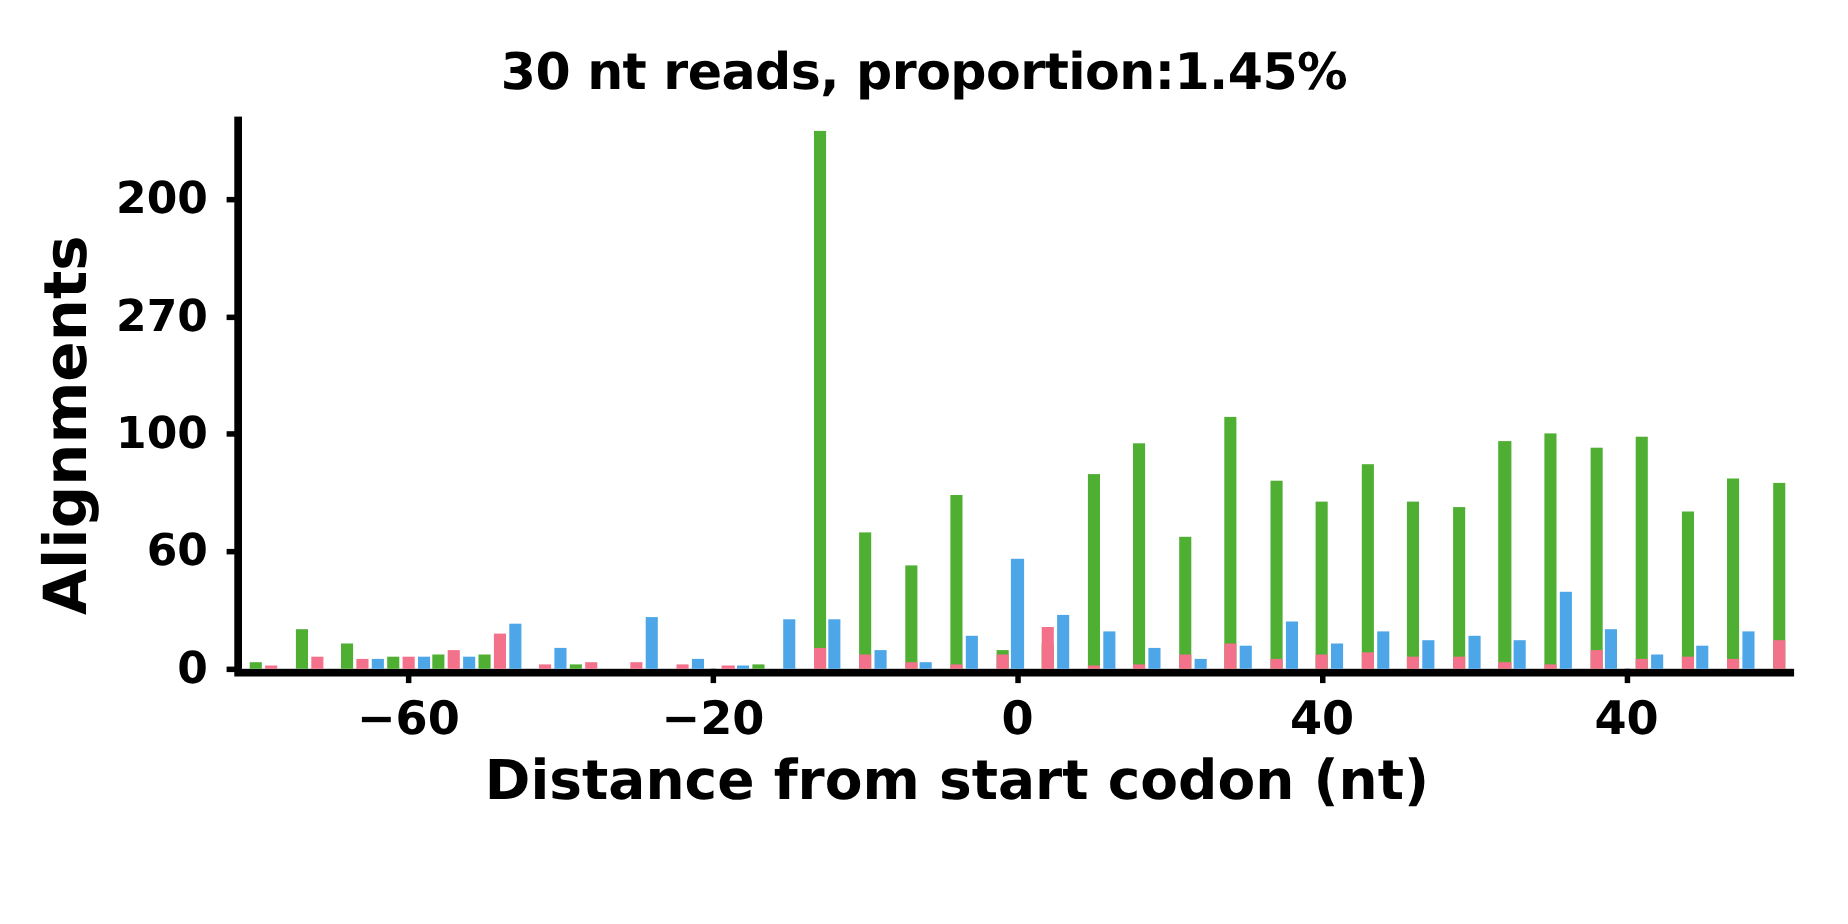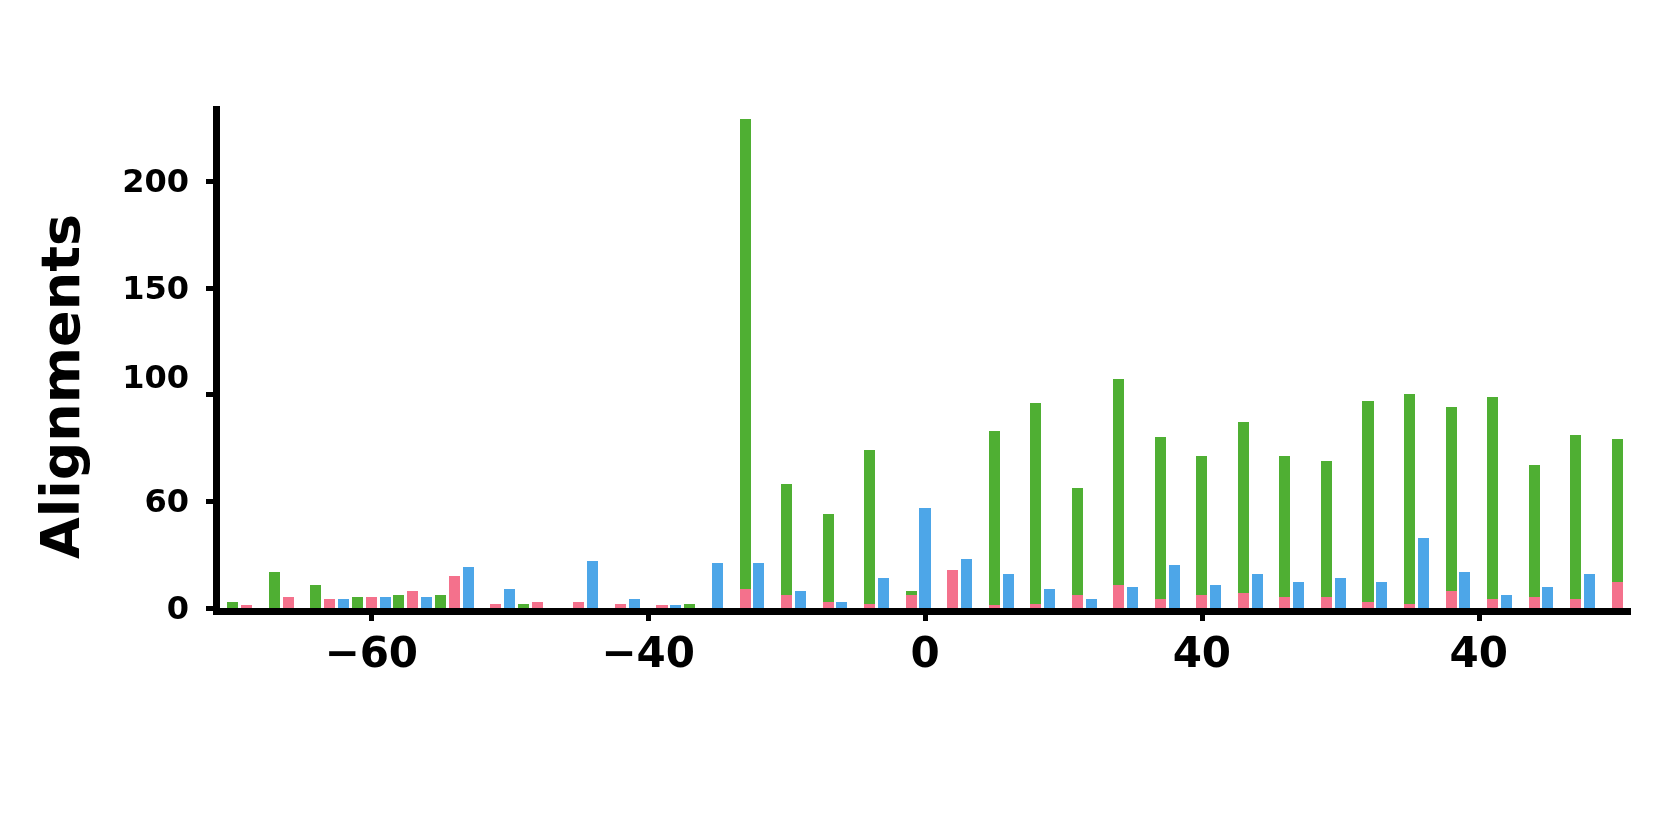--- a/index.html
+++ b/index.html
@@ -89,21 +89,21 @@
     position: absolute;
     width: 13px;
     height: 5px;
     background: #000000;
     left: -13px;
   }
   .ytick-label {
     position: absolute;
     right: 18px;
     text-align: right;
-    font-size: 32px;
+    font-size: 40px;
     font-weight: bold;
     color: #000000;
     font-family: "DejaVu Sans", sans-serif;
     white-space: nowrap;
     transform: translateY(-50%);
     width: 120px;
   }
   .xtick-mark {
     position: absolute;
     width: 5px;
@@ -124,44 +124,45 @@
   .bar {
     position: absolute;
     bottom: 0;
   }
 </style>
 </head>
 <body>
 
 <div id="figure">
 
+  <div id="chart-title">30 nt reads, proportion:1.45%</div>
 
   <div id="ylabel">Alignments</div>
 
   <div id="spine-left"></div>
   <div id="spine-bottom"></div>
 
   <div id="plot">
     <div id="yticks">
         <div class="ytick-mark" style="top: 500px;"></div>
         <div class="ytick-label" style="top: 502px; left: -150px;">0</div>
         <div class="ytick-mark" style="top: 393.191px;"></div>
         <div class="ytick-label" style="top: 395.191px; left: -150px;">60</div>
         <div class="ytick-mark" style="top: 286.383px;"></div>
-        <div class="ytick-label" style="top: 271px; left: -150px;">100</div>
+        <div class="ytick-label" style="top: 288px; left: -150px;">100</div>
         <div class="ytick-mark" style="top: 179.574px;"></div>
-        <div class="ytick-label" style="top: 181.574px; left: -150px;">150</div>
+        <div class="ytick-label" style="top: 181.574px; left: -150px;">270</div>
         <div class="ytick-mark" style="top: 72.766px;"></div>
         <div class="ytick-label" style="top: 74.766px; left: -150px;">200</div>
       </div>
     <div id="xticks">
         <div class="xtick-mark" style="left: 150.275px; top: 502px;"></div>
         <div class="xtick-label" style="left: 152.275px; top: 522px;">−60</div>
         <div class="xtick-mark" style="left: 427.137px; top: 502px;"></div>
-        <div class="xtick-label" style="left: 429.137px; top: 522px;">−40</div>
+        <div class="xtick-label" style="left: 429.137px; top: 522px;">−20</div>
         <div class="xtick-mark" style="left: 704px; top: 502px;"></div>
         <div class="xtick-label" style="left: 706px; top: 522px;">0</div>
         <div class="xtick-mark" style="left: 980.863px; top: 502px;"></div>
         <div class="xtick-label" style="left: 982.863px; top: 522px;">40</div>
         <div class="xtick-mark" style="left: 1257.73px; top: 502px;"></div>
         <div class="xtick-label" style="left: 1259.73px; top: 522px;">40</div>
       </div>
     <div id="bars">
         <div class="bar" style="left: 8.30588px; width: 11.0745px; height: 6.40851px; background: rgb(79, 175, 51);"></div>
         <div class="bar" style="left: 49.8353px; width: 11.0745px; height: 36.3149px; background: rgb(79, 175, 51);"></div>
@@ -252,14 +253,15 @@
         <div class="bar" style="left: 1143.44px; width: 11.0745px; height: 6.40851px; background: rgb(244, 113, 140);"></div>
         <div class="bar" style="left: 1184.97px; width: 11.0745px; height: 4.27234px; background: rgb(244, 113, 140);"></div>
         <div class="bar" style="left: 1226.5px; width: 11.0745px; height: 17.0894px; background: rgb(244, 113, 140);"></div>
         <div class="bar" style="left: 1268.03px; width: 11.0745px; height: 8.54468px; background: rgb(244, 113, 140);"></div>
         <div class="bar" style="left: 1309.56px; width: 11.0745px; height: 10.6809px; background: rgb(244, 113, 140);"></div>
         <div class="bar" style="left: 1351.09px; width: 11.0745px; height: 8.54468px; background: rgb(244, 113, 140);"></div>
         <div class="bar" style="left: 1392.62px; width: 11.0745px; height: 25.634px; background: rgb(244, 113, 140);"></div>
       </div>
   </div>
 
+  <div id="xlabel">Distance from start codon (nt)</div>
 
 </div>
 
 </body></html>

